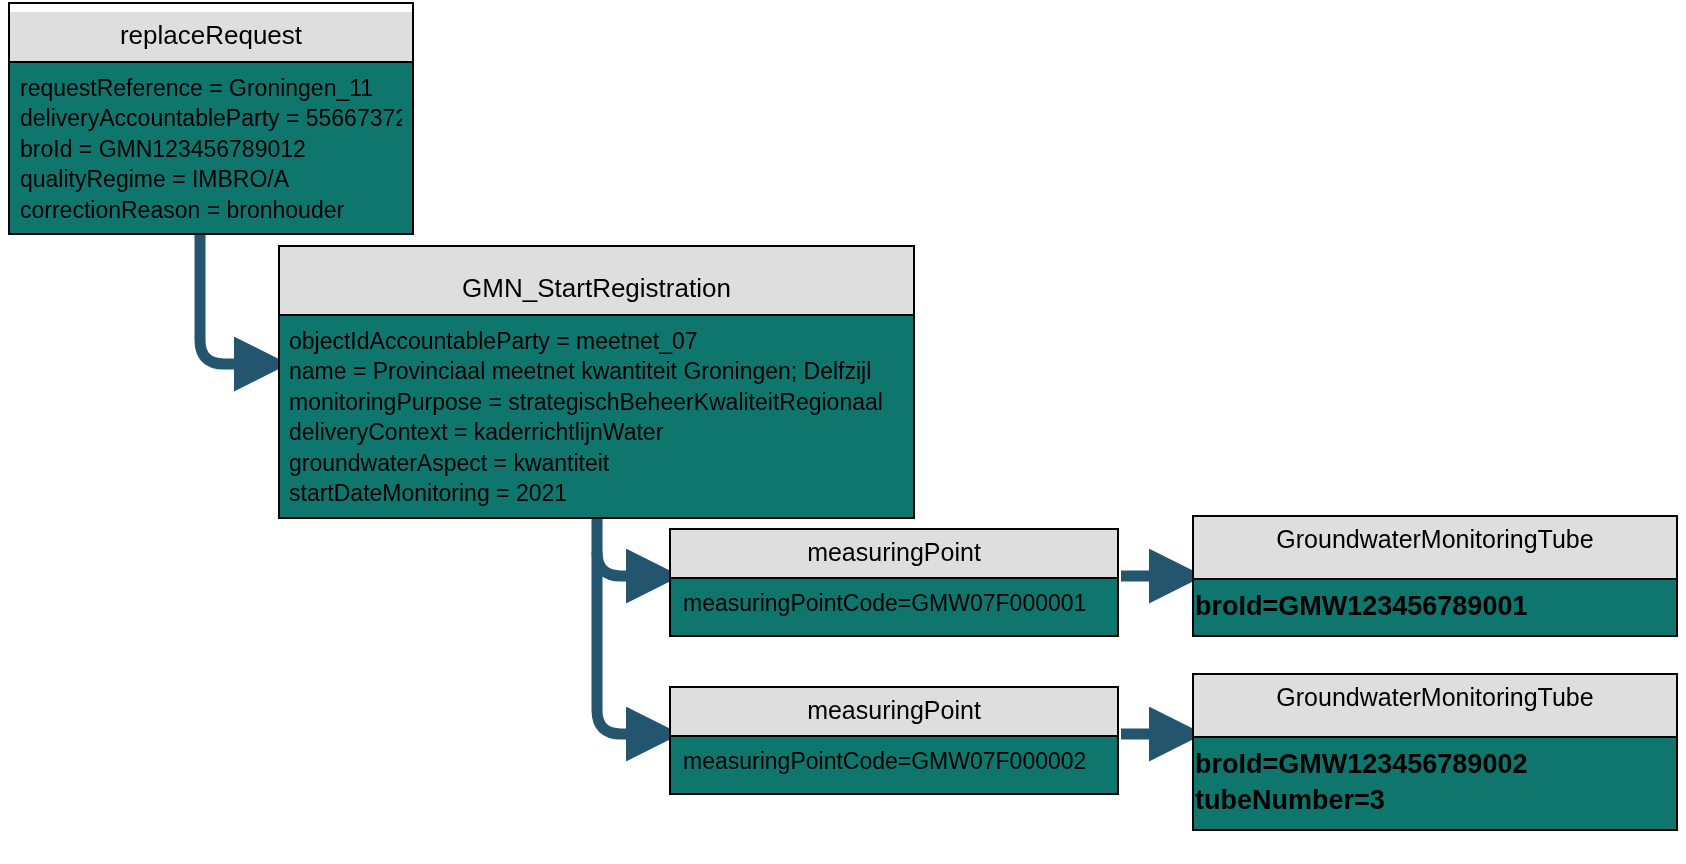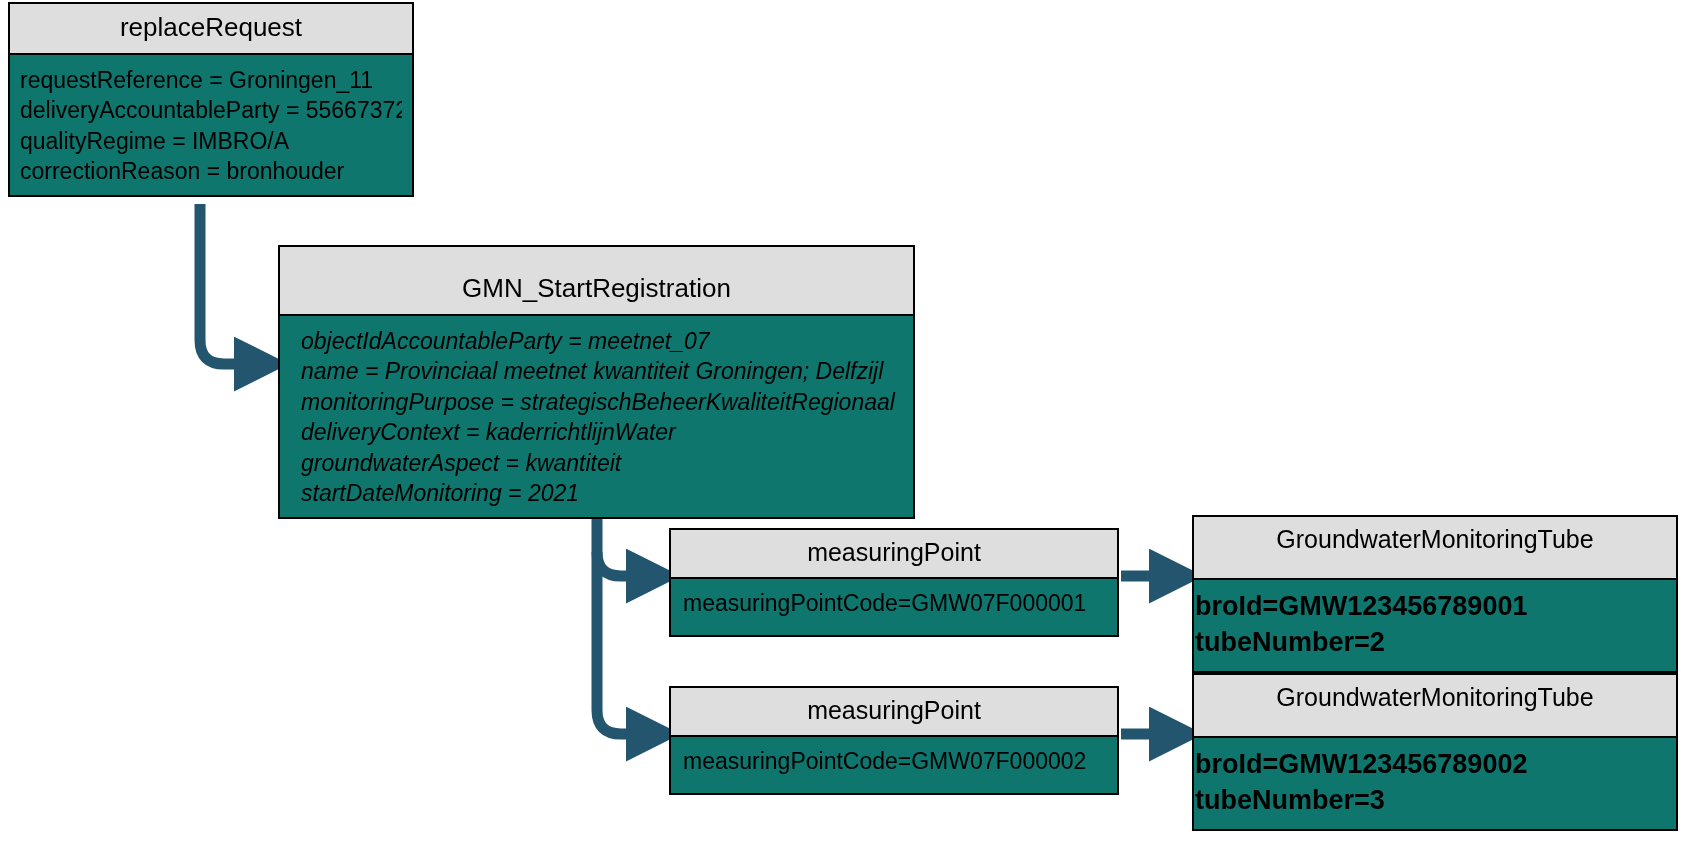--- a/index.html
+++ b/index.html
@@ -48,26 +48,26 @@
     line-height: 1.33;
     background: #0f766e;
   }
   .node-body .attr {
     white-space: nowrap;
     overflow: hidden;
   }
 
   
   #node-replace-request      { left: 8px;    top: 2px;   width: 406px; }
-  #node-replace-request .node-header { font-size: 26px; padding: 7px 10px 9px; }
+  #node-replace-request .node-header { font-size: 26px; padding: 7px 10px 9px; margin-top: 8px; }
   #node-replace-request .node-body   { font-size: 23px; padding: 10px 10px 8px 10px; }
 
   #node-gmn-start-registration { left: 278px; top: 245px; width: 637px; }
   #node-gmn-start-registration .node-header { font-size: 26px; padding: 25px 10px 9px; }
-  #node-gmn-start-registration .node-body   { font-size: 23px; padding: 10px 11px 8px 21px; font-style: italic; }
+  #node-gmn-start-registration .node-body   { font-size: 23px; padding: 10px 11px 8px 9px; }
 
   #node-measuring-point-1 { left: 669px; top: 528px; width: 450px; }
   #node-measuring-point-2 { left: 669px; top: 686px; width: 450px; }
   .mp .node-header { font-size: 25px; padding: 7px 10px 9px; }
   .mp .node-body   { font-size: 23px; padding: 9px 12px 16px 12px; }
 
   #node-tube-1 { left: 1192px; top: 515px; width: 486px; }
   #node-tube-2 { left: 1192px; top: 673px; width: 486px; }
   .tube .node-header { font-size: 25px; padding: 7px 10px 23px; }
   .tube .node-body   { font-size: 27px; padding: 9px 11px 10px 1px; font-weight: bold; }
@@ -104,20 +104,21 @@
     <path d="M1121,576 L1173,576" fill="none" stroke="#23556e" stroke-width="11" marker-end="url(#arrowhead)"></path>
 
     <path d="M1121,734 L1173,734" fill="none" stroke="#23556e" stroke-width="11" marker-end="url(#arrowhead)"></path>
   </svg>
 
   <div class="node" id="node-replace-request">
     <div class="node-header with-body">replaceRequest</div>
     <div class="node-body">
       <div class="attr">requestReference = Groningen_11</div>
       <div class="attr">deliveryAccountableParty = 55667372</div>
+      <div class="attr">broId = GMN123456789012</div>
       <div class="attr">qualityRegime = IMBRO/A</div>
       <div class="attr">correctionReason = bronhouder</div>
     </div>
   </div>
 
   <div class="node" id="node-gmn-start-registration">
     <div class="node-header with-body">GMN_StartRegistration</div>
     <div class="node-body">
       <div class="attr">objectIdAccountableParty = meetnet_07</div>
       <div class="attr">name = Provinciaal meetnet kwantiteit Groningen; Delfzijl</div>
@@ -139,21 +140,20 @@
     <div class="node-header with-body">measuringPoint</div>
     <div class="node-body">
       <div class="attr">measuringPointCode=GMW07F000002</div>
     </div>
   </div>
 
   <div class="node tube" id="node-tube-1">
     <div class="node-header with-body">GroundwaterMonitoringTube</div>
     <div class="node-body">
       <div class="attr">broId=GMW123456789001</div>
-      <div class="attr">tubeNumber=2</div>
     </div>
   </div>
 
   <div class="node tube" id="node-tube-2">
     <div class="node-header with-body">GroundwaterMonitoringTube</div>
     <div class="node-body">
       <div class="attr">broId=GMW123456789002</div>
       <div class="attr">tubeNumber=3</div>
     </div>
   </div>

